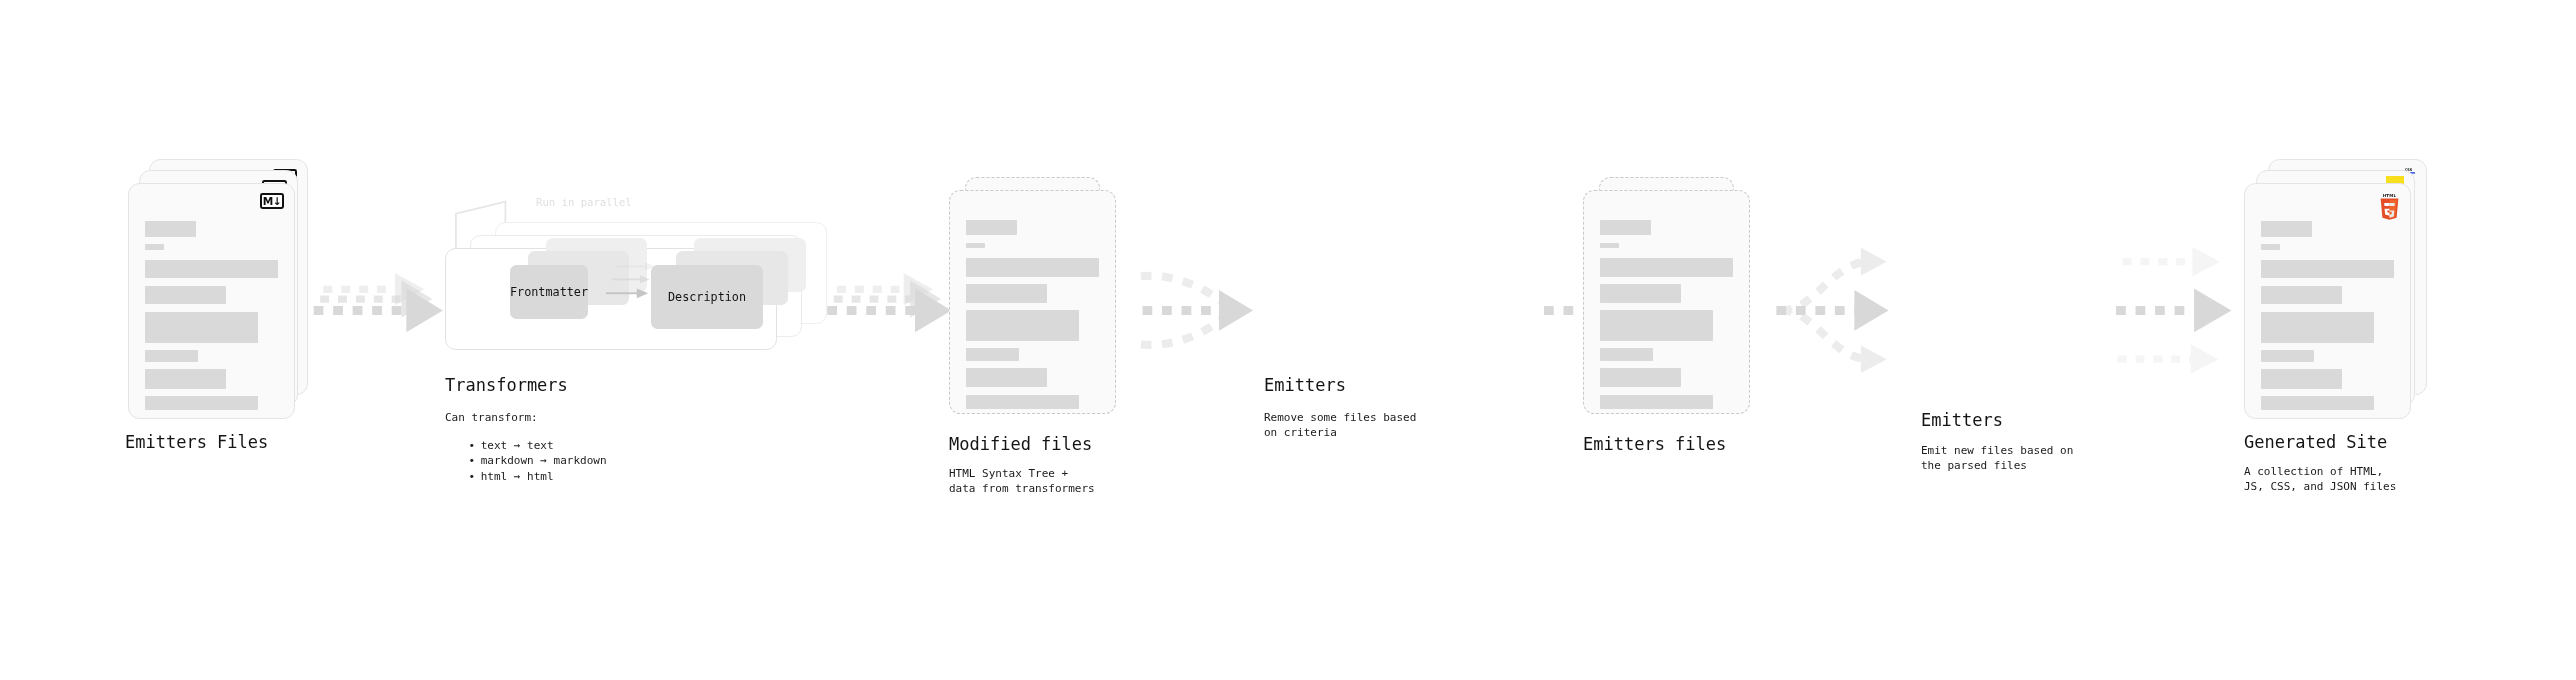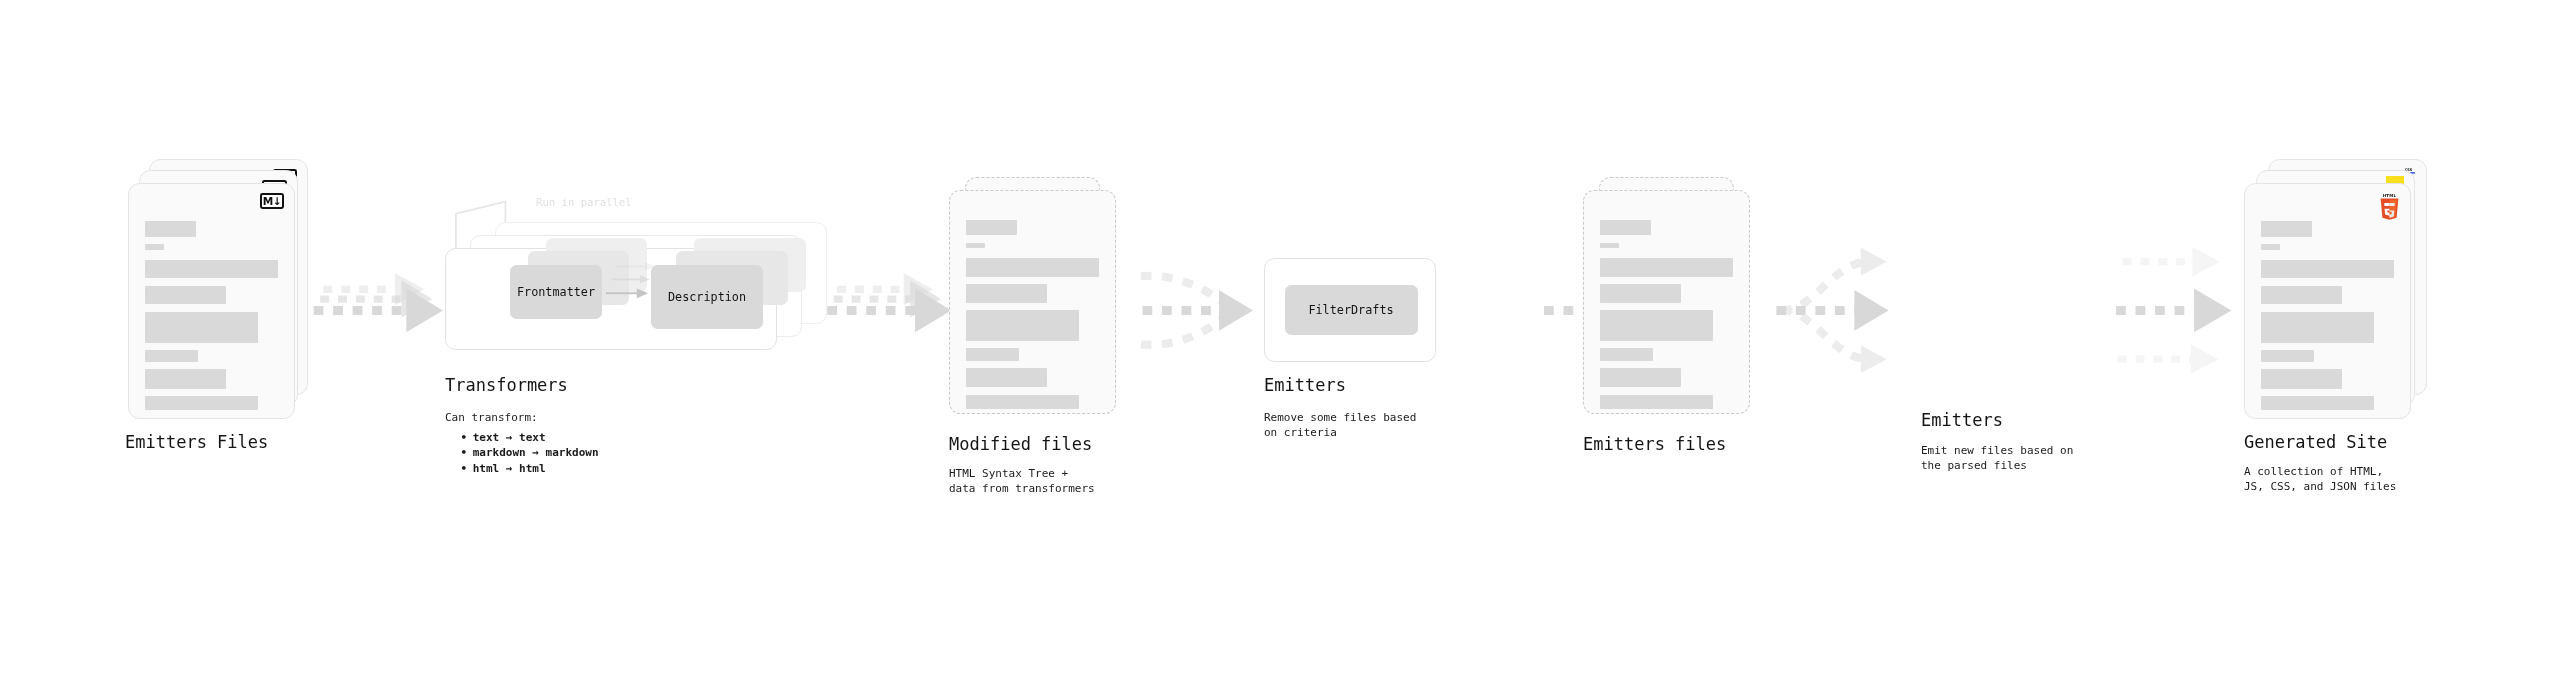--- a/index.html
+++ b/index.html
@@ -110,24 +110,23 @@
     white-space: pre-line;
   }
   .caption-list {
     position: absolute;
     font-family: "DejaVu Sans Mono", "Liberation Mono", monospace;
     font-size: 11px;
     line-height: 15.4px;
     color: #1b1b1b;
   }
   .caption-list ul {
-    margin: 4px;
+    margin: 12px;
     padding-left: 11.4px;
     list-style: none;
-    font-weight: bold;
   }
   .caption-list li::before {
     content: "\2022";
     margin-right: 5.7px;
   }
 
   
   .pbox {
     position: absolute;
     border: 1.3px solid #e2e2e2;
@@ -287,21 +286,21 @@
       <g opacity="0.55">
         <line x1="206" y1="95" x2="242" y2="95" stroke="#d0d0d0" stroke-width="2.2"></line>
         <polygon points="240,90 252,95 240,100" fill="#d0d0d0"></polygon>
       </g>
       <g opacity="1">
         <line x1="198" y1="112" x2="238" y2="112" stroke="#c5c5c5" stroke-width="2.4"></line>
         <polygon points="236,106 250,112 236,118" fill="#c5c5c5"></polygon>
       </g>
     </svg>
 
-    <div class="chip" style="left:65px; top:63px; width:92px; height:54px;">Frontmatter</div>
+    <div class="chip" style="left:65px; top:63px; width:78px; height:54px;">Frontmatter</div>
     <div class="chip" style="left:206px; top:63px; width:112px; height:64px;">Description</div>
   </div>
 
   <div class="run-label" style="left:508px; top:196px;margin-left:28px;">Run in parallel</div>
 
   <div class="title" style="left:445px; top:375px;">Transformers</div>
   <div class="caption" style="left:445px; top:410px;">Can transform:</div>
   <div class="caption-list" style="left:445px; top:426px;">
     <ul>
       <li>text → text</li>
@@ -322,23 +321,20 @@
         <div class="bar" style="width:40%; height:12.2px;"></div>
         <div class="bar" style="width:61%; height:19.5px;"></div>
         <div class="bar" style="width:85%; height:14px;"></div>
       </div>
     </div>
   </div>
   <div class="title" style="left:949px; top:434px;">Modified files</div>
   <div class="caption" style="left:949px; top:466px;">HTML Syntax Tree +
 data from transformers</div>
 
-  <div class="pbox" style="left:1264px; top:258px; width:172px; height:104px;">
-    <div class="chip" style="left:19.5px; top:26px; width:133px; height:50px;">FilterDrafts</div>
-  </div>
   <div class="title" style="left:1264px; top:375px;">Emitters</div>
   <div class="caption" style="left:1264px; top:410px;">Remove some files based
 on criteria</div>
 
   <div class="card-stack" style="left:1583px; top:177px; width:187px; height:244px;">
     <div class="card dashed" style="left:16.3px; top:0px; width:135px; height:224px;"></div>
     <div class="card dashed" style="left:0px; top:13px; width:167px; height:224px;">
       <div class="card-body" style="top:29px;">
         <div class="bar" style="width:51px; height:15.4px;"></div>
         <div class="bar" style="width:18.7px; height:5.7px; margin-bottom:9.8px;"></div>

